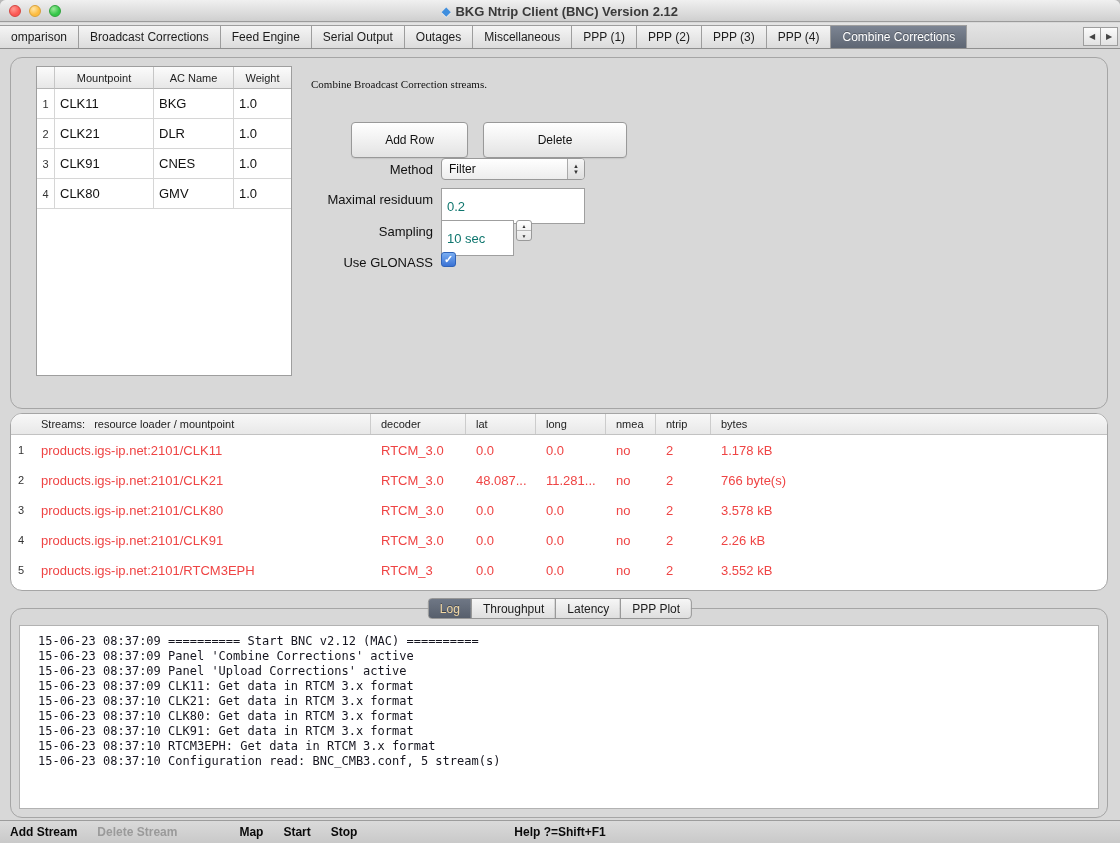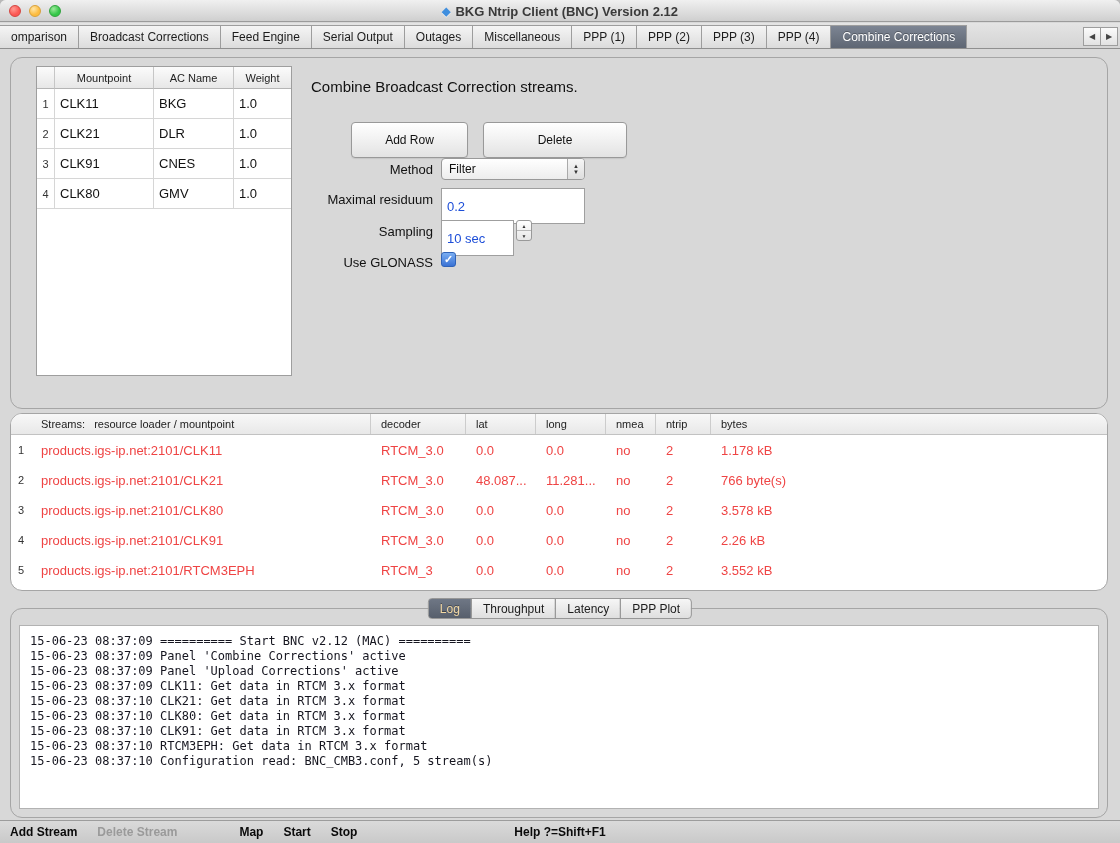--- a/index.html
+++ b/index.html
@@ -75,21 +75,21 @@
   }
   .ct-h:last-child { border-right:none; }
   .ct-row { display:grid; grid-template-columns:18px 99px 80px 57px; height:30px; }
   .ct-c {
     border-right:1px solid #d6d6d6; border-bottom:1px solid #d6d6d6;
     font-size:13px; display:flex; align-items:center; padding-left:5px;
   }
   .ct-c:last-child { border-right:none; }
   .ct-c.num { justify-content:center; padding-left:0; font-size:11px; color:#333; }
   
-  .desc { position:absolute; left:300px; top:20px; font-size:15px; color:#111; }
+  .desc { position:absolute; left:300px; top:20px; font-size:11px; color:#111;font-family:Liberation Serif, serif; }
   .macbtn {
     position:absolute; height:36px;
     border:1px solid #999; border-radius:4px;
     background:linear-gradient(#ffffff,#f1f1f1 50%,#e3e3e3);
     font-family:"Liberation Sans", sans-serif; font-size:12px; color:#111;
     box-shadow:0 1px 1px rgba(0,0,0,.08);
     margin-left:42px;
   }
   .addrow { left:298px; top:64px; width:117px; }
   .delbtn { left:430px; top:64px; width:144px; }
@@ -109,21 +109,21 @@
   }
   .combo-text { flex:1; font-size:12px; padding-left:7px; }
   .combo-arrows {
     width:17px; height:20px; border-left:1px solid #aaa;
     background:linear-gradient(#f6f6f6,#dedede); border-radius:0 3px 3px 0;
     display:flex; flex-direction:column; align-items:center; justify-content:center;
     font-size:6px; line-height:6px; color:#333;
   }
   .textfield {
     position:absolute; height:36px; border:1px solid #9f9f9f; background:#fff;
-    font-family:"Liberation Sans", sans-serif; font-size:13px; padding-left:5px; color:#1d4ed8;
+    font-family:"Liberation Sans", sans-serif; font-size:13px; padding-left:5px; color:#0f766e;
   }
   .residuum-input { left:430px; top:130px; width:144px; }
   .sampling-input { left:430px; top:162px; width:73px; }
   .stepper {
     position:absolute; left:505px; top:162px; width:16px; height:21px;
     border:1px solid #999; border-radius:3px;
     background:linear-gradient(#ffffff,#e6e6e6);
     display:flex; flex-direction:column;
   }
   .step-half {
@@ -169,21 +169,21 @@
   }
   .seg:first-child { border-radius:4px 0 0 4px; margin-left:0; }
   .seg:last-child { border-radius:0 4px 4px 0; }
   .seg.selected {
     background:linear-gradient(#6f7785,#575f6c);
     color:#f2d8a4; text-shadow:0 -1px 0 rgba(0,0,0,.35);
   }
   .log-area {
     position:absolute; left:8px; right:8px; top:16px; bottom:8px;
     background:#fff; border:1px solid #b2b2b2;
-    padding:8px 10px; overflow:hidden;
+    padding:8px 18px; overflow:hidden;
   }
   .log-line {
     font-family:"DejaVu Sans Mono", monospace;
     font-size:12px; line-height:15px; color:#15151f; white-space:pre;
   }
   
   .bottombar {
     position:absolute; left:0; top:820px; width:1120px; height:23px;
     border-top:1px solid #9c9c9c; background:linear-gradient(#dadada,#c9c9c9);
     display:flex; align-items:center;

